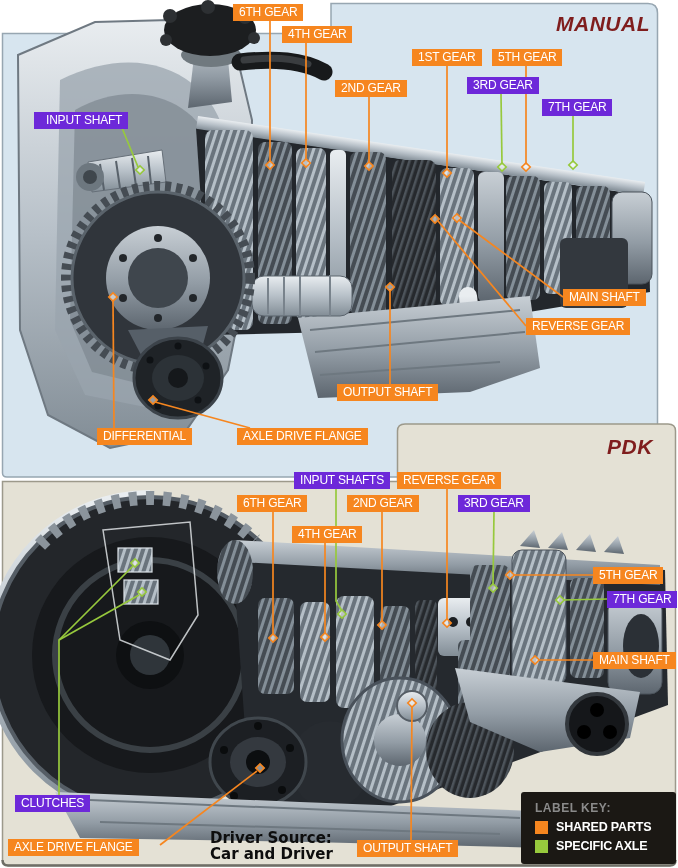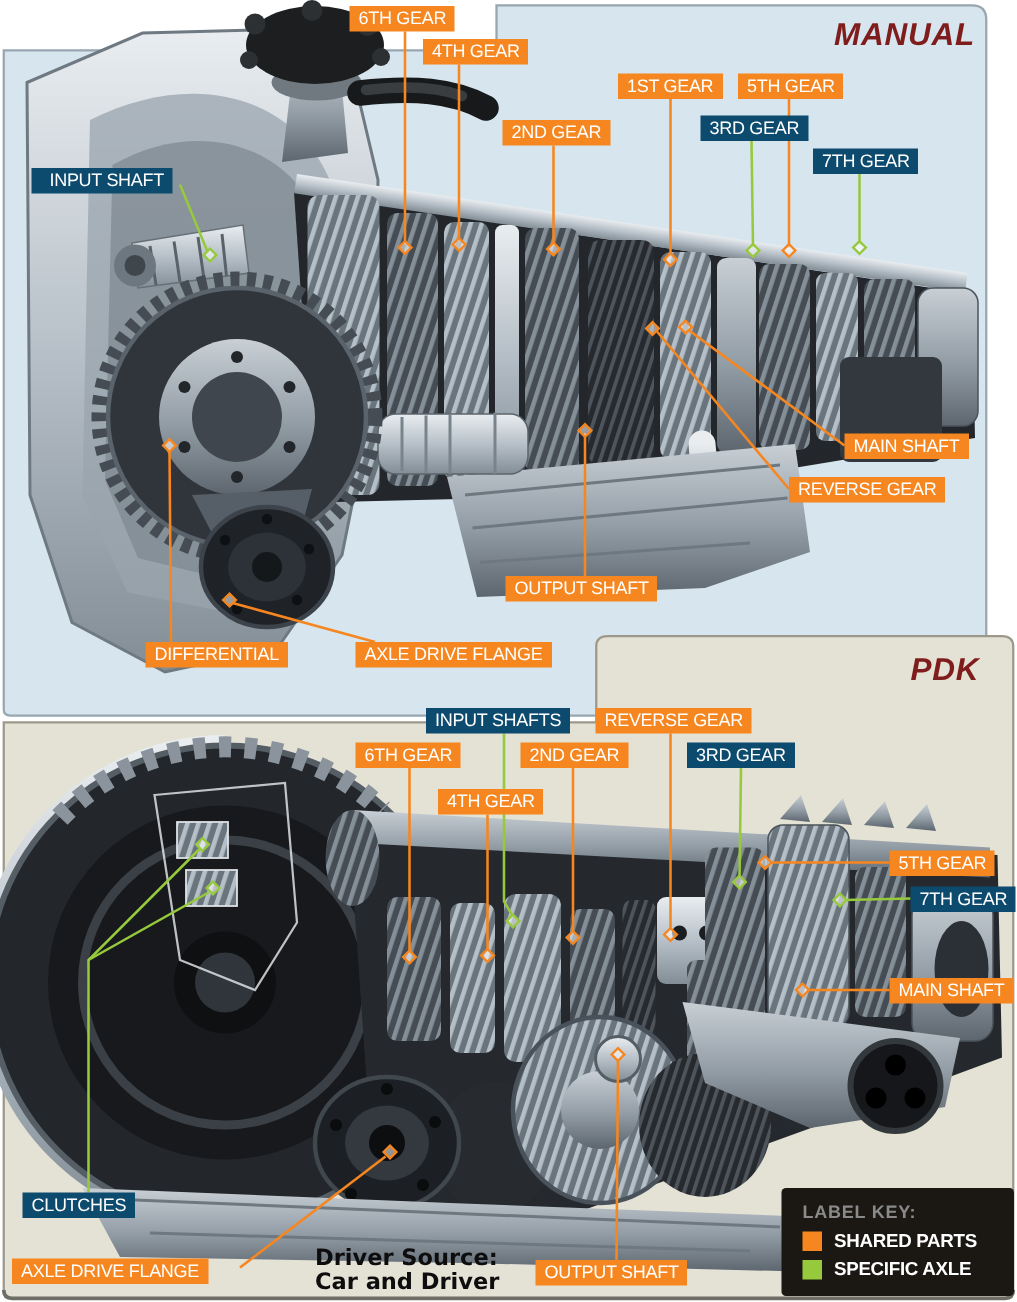--- a/index.html
+++ b/index.html
@@ -4,21 +4,21 @@
 <style>
   html,body{margin:0;padding:0;background:#fff;}
   #page{position:relative;width:678px;height:868px;background:#fff;overflow:hidden;
         font-family:"Liberation Sans",sans-serif;}
   #panels,#art,#leaders{position:absolute;left:0;top:0;width:678px;height:868px;}
   #leaders{pointer-events:none;}
   .callout{position:absolute;height:17px;line-height:17px;padding:0 6px;color:#fff;
            font-weight:normal;font-size:12px;letter-spacing:-0.2px;white-space:nowrap;
            text-transform:uppercase;}
   .callout.shared{background:#F6861F;}
-  .callout.specific{background:#0c4a6e;}
+  .callout.specific{background:#6d28d9;}
   .section-title{position:absolute;font-style:italic;font-weight:bold;font-size:21px;
                  letter-spacing:0.5px;color:#7f1d1d;}
   #legend{position:absolute;left:521px;top:792px;width:155px;height:72px;background:#1b1814;
           border-radius:3px;box-sizing:border-box;padding:9px 0 0 14px;}
   #legend .legend-title{color:#8a8a8a;font-weight:bold;font-size:12px;letter-spacing:0.5px;}
   #legend .legend-item{margin-top:5px;display:flex;align-items:center;}
   #legend .swatch{width:13px;height:13px;display:inline-block;}
   #legend .legend-label{color:#fff;font-weight:bold;font-size:12.5px;margin-left:8px;
                         letter-spacing:-0.2px;}
   #credit{position:absolute;left:210px;top:830px;color:#0d0d0d;
@@ -255,28 +255,28 @@
 
   <div id="callouts">
       <div class="section-title" style="left: 556px; top: 12px;">MANUAL</div>
       <div class="callout shared" style="left: 233px; top: 4px;">6TH GEAR</div>
       <div class="callout shared" style="left: 282px; top: 26px;">4TH GEAR</div>
       <div class="callout shared" style="left: 335px; top: 80px;">2ND GEAR</div>
       <div class="callout shared" style="left: 412px; top: 49px;">1ST GEAR</div>
       <div class="callout shared" style="left: 492px; top: 49px;">5TH GEAR</div>
       <div class="callout specific" style="left: 467px; top: 77px;">3RD GEAR</div>
       <div class="callout specific" style="left: 542px; top: 99px;">7TH GEAR</div>
-      <div class="callout specific" style="left: 21px; top: 112px; padding-left: 12px;">INPUT SHAFT</div>
+      <div class="callout specific" style="left: 34px; top: 112px; padding-left: 12px;">INPUT SHAFT</div>
       <div class="callout shared" style="left: 563px; top: 289px;">MAIN SHAFT</div>
       <div class="callout shared" style="left: 526px; top: 318px;">REVERSE GEAR</div>
       <div class="callout shared" style="left: 337px; top: 384px;">OUTPUT SHAFT</div>
       <div class="callout shared" style="left: 97px; top: 428px;">DIFFERENTIAL</div>
       <div class="callout shared" style="left: 237px; top: 428px;">AXLE DRIVE FLANGE</div>
       <div class="section-title" style="left: 607px; top: 435px;">PDK</div>
-      <div class="callout specific" style="left: 284px; top: 472px;">INPUT SHAFTS</div>
+      <div class="callout specific" style="left: 294px; top: 472px;">INPUT SHAFTS</div>
       <div class="callout shared" style="left: 397px; top: 472px;">REVERSE GEAR</div>
       <div class="callout shared" style="left: 237px; top: 495px;">6TH GEAR</div>
       <div class="callout shared" style="left: 347px; top: 495px;">2ND GEAR</div>
       <div class="callout specific" style="left: 458px; top: 495px;">3RD GEAR</div>
       <div class="callout shared" style="left: 292px; top: 526px;">4TH GEAR</div>
       <div class="callout shared" style="left: 593px; top: 567px;">5TH GEAR</div>
       <div class="callout specific" style="left: 607px; top: 591px;">7TH GEAR</div>
       <div class="callout shared" style="left: 593px; top: 652px;">MAIN SHAFT</div>
       <div class="callout specific" style="left: 15px; top: 795px;">CLUTCHES</div>
       <div class="callout shared" style="left: 8px; top: 839px;">AXLE DRIVE FLANGE</div>

